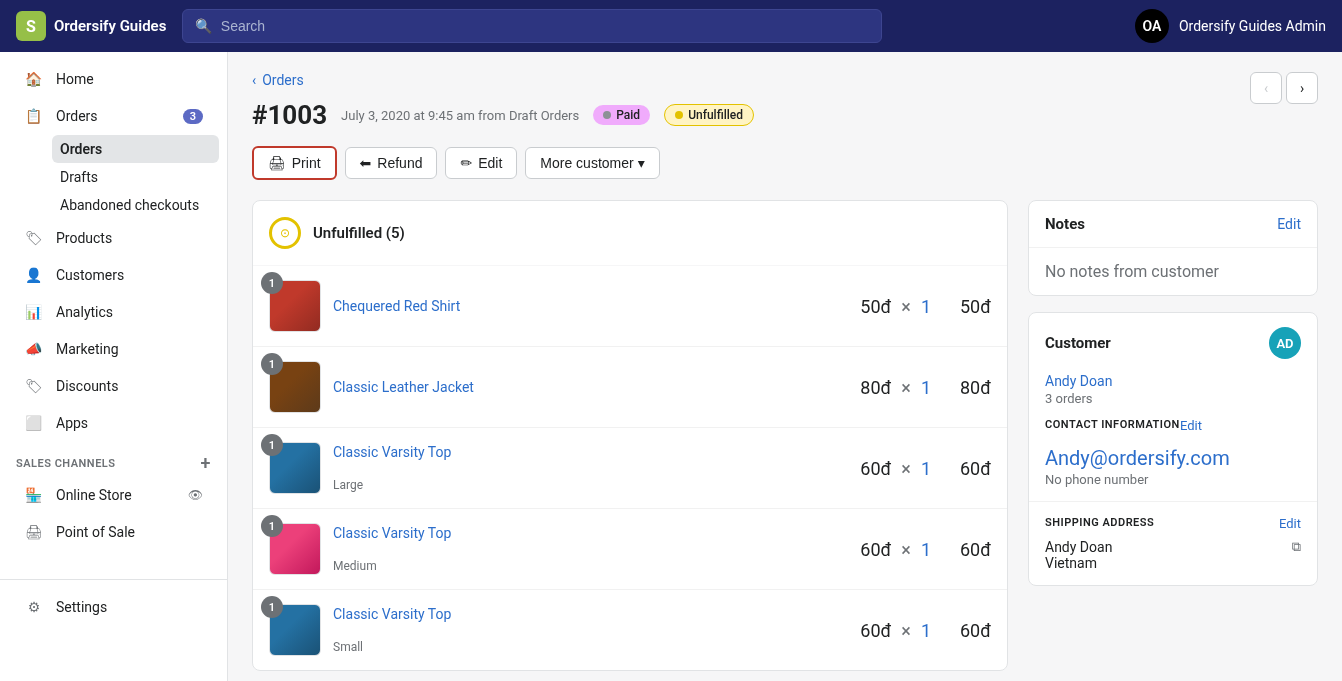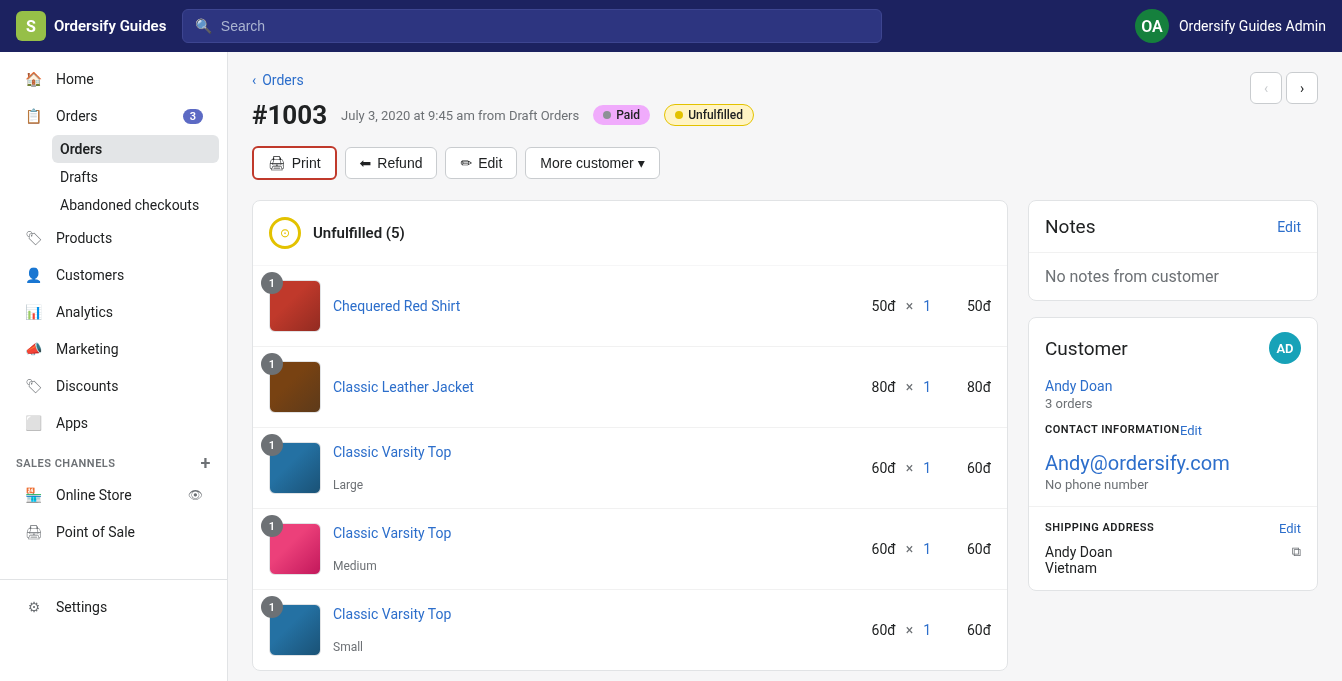--- a/index.html
+++ b/index.html
@@ -64,27 +64,27 @@
       display: flex;
       align-items: center;
       gap: 10px;
       color: #fff;
       margin-left: auto;
     }
     .avatar {
       width: 34px;
       height: 34px;
       border-radius: 50%;
-      background: #15803d;
+      background: #000000;
       display: flex;
       align-items: center;
       justify-content: center;
       color: white;
       font-weight: 600;
-      font-size: 16px;
+      font-size: 14px;
     }
 
     
     .layout {
       display: flex;
       height: calc(100vh - 52px);
     }
 
     
     .sidebar {
@@ -354,42 +354,42 @@
     .product-variant {
       color: #6d7175;
       font-size: 12px;
       margin-top: 18px;
     }
     .product-info { flex: 1; }
     .product-price-area {
       display: flex;
       align-items: flex-start;
       gap: 10px;
-      font-size: 14px;
+      font-size: 18px;
       color: #202223;
     }
     .product-price-x { color: #6d7175; }
     .product-qty-link { color: #2c6ecb; text-decoration: none; }
     .product-total { min-width: 50px; text-align: right; }
 
     
     .sidebar-card {
       background: #fff;
       border: 1px solid #e1e3e5;
       border-radius: 8px;
       margin-bottom: 16px;
     }
     .sidebar-card-header {
       display: flex;
       align-items: center;
       justify-content: space-between;
       padding: 14px 16px;
       border-bottom: 1px solid #f1f1f1;
     }
-    .sidebar-card-title { font-weight: 400; font-size: 19px; }
+    .sidebar-card-title { font-weight: 700; font-size: 15px; }
     .sidebar-card-edit { color: #2c6ecb; cursor: pointer; font-size: 14px; }
     .sidebar-card-body { padding: 14px 16px; }
     .notes-empty { color: #6d7175; font-size: 16px; }
 
     
     .customer-header {
       display: flex;
       align-items: center;
       justify-content: space-between;
       padding: 14px 16px;

